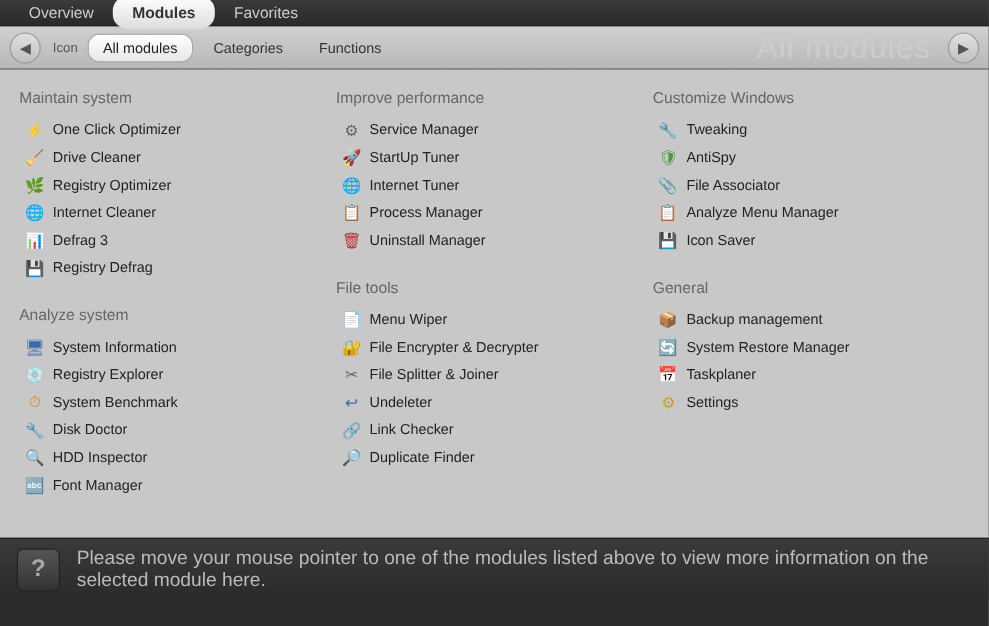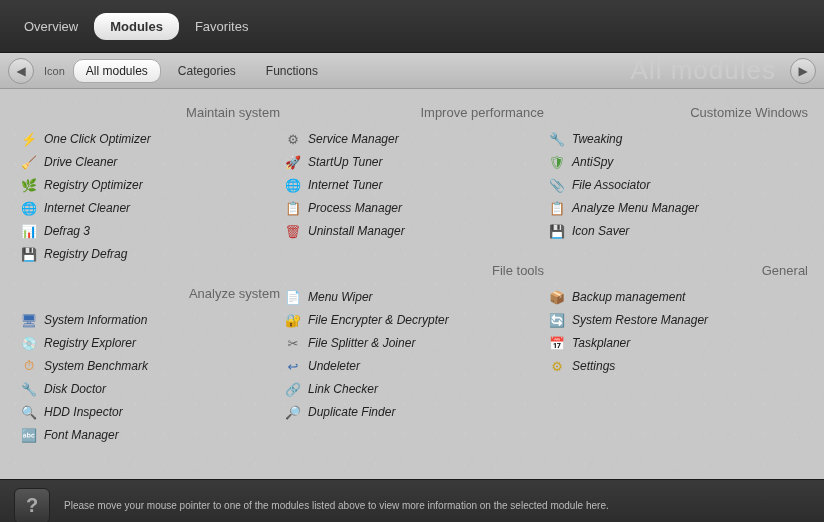--- a/index.html
+++ b/index.html
@@ -8,21 +8,21 @@
       height: 522px;
       font-family: Arial, sans-serif;
       background: #2a2a2a;
       overflow: hidden;
       position: relative;
     }
 
     
     .top-nav {
       background: linear-gradient(to bottom, #3a3a3a, #2a2a2a);
-      height: 53px;
+      height: 22px;
       display: flex;
       align-items: center;
       padding: 0 8px;
       border-bottom: 1px solid #1a1a1a;
     }
     .nav-tab {
       color: #ccc;
       font-size: 13px;
       padding: 6px 16px;
       cursor: pointer;
@@ -119,21 +119,20 @@
       margin-left: 10px;
     }
 
     
     .main-content {
       background: #c8c8c8;
       height: 390px;
       position: relative;
       overflow: hidden;
       display: flex;
-      text-align: right;
     }
 
     
     .main-content::before {
       content: '';
       position: absolute;
       inset: 0;
       background-image: 
         radial-gradient(circle, rgba(255,255,255,0.08) 1px, transparent 1px);
       background-size: 30px 30px;
@@ -200,21 +199,20 @@
       flex-shrink: 0;
       display: flex;
       align-items: center;
       justify-content: center;
       font-size: 13px;
     }
     .module-label {
       font-size: 12px;
       color: #222;
       white-space: nowrap;
-      font-style: italic;
     }
 
     .section-gap { height: 16px; }
 
     
     .icon-orange { color: #e8851a; }
     .icon-green { color: #4a9a3a; }
     .icon-blue { color: #3a6ab0; }
     .icon-red { color: #c03030; }
     .icon-teal { color: #3a9a8a; }
@@ -241,21 +239,21 @@
       align-items: center;
       justify-content: center;
       color: #aaa;
       font-size: 20px;
       font-weight: bold;
       cursor: pointer;
       flex-shrink: 0;
     }
     .status-text {
       color: #bbb;
-      font-size: 10px;
+      font-size: 16px;
     }
   </style>
 </head>
 <body>
 
 <div class="top-nav">
   <div class="nav-tab">Overview</div>
   <div class="nav-tab active">Modules</div>
   <div class="nav-tab">Favorites</div>
 </div>

